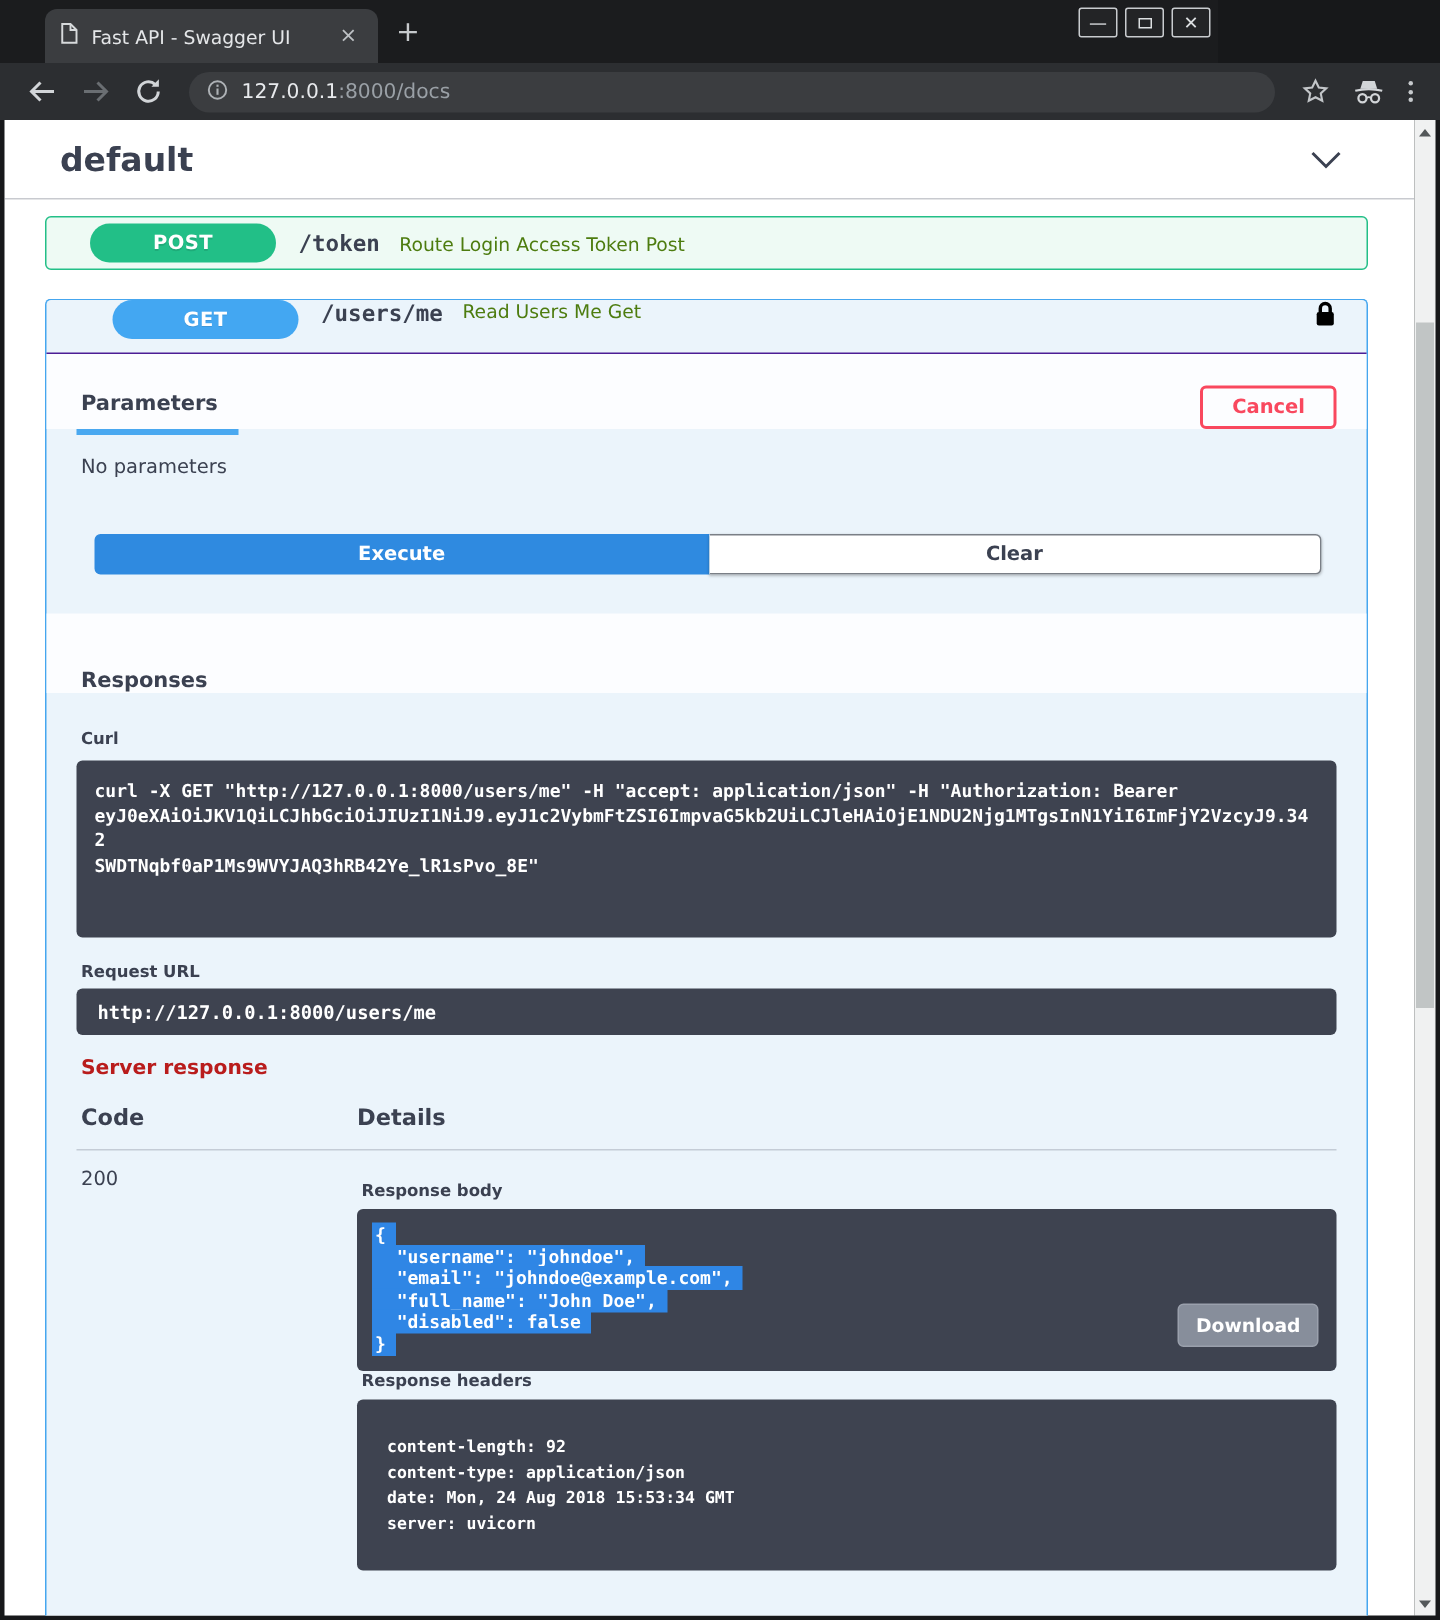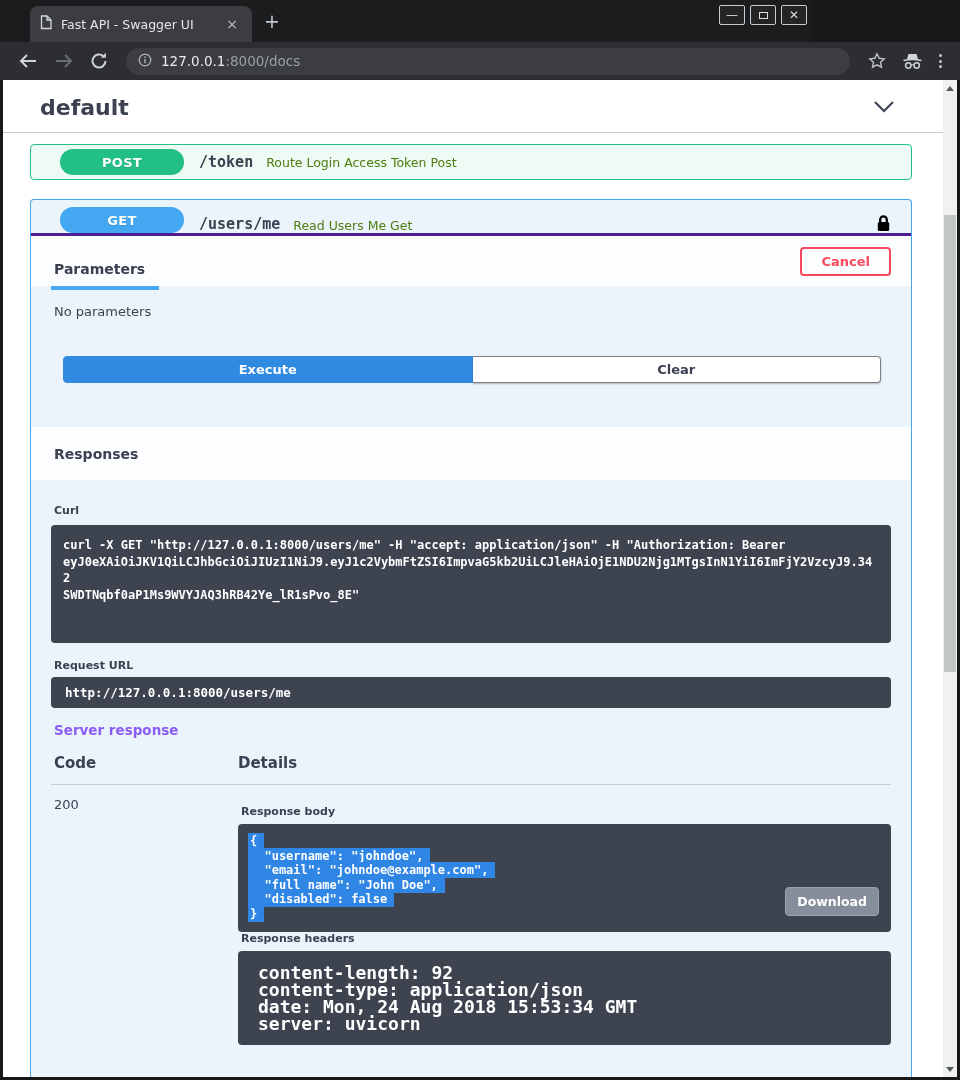--- a/index.html
+++ b/index.html
@@ -36,76 +36,76 @@
 
   .sec-head { display:flex; align-items:center; justify-content:space-between;
               padding:15px 48px 12px 37px; border-bottom:1px solid rgba(59,65,81,.28); }
   .sec-head h2 { font-size:22px; font-weight:bold; color:#3b4151; }
 
   .opblock { margin:0 31px 0 27px; border-radius:4px; }
   .opblock.post { margin-top:11px; height:36px; background:#eefaf4; border:1px solid #23bf87;
                   display:flex; align-items:center; padding:0 20px 0 29px; }
   .opblock.get { margin-top:19px; background:#ebf4fb; border:1px solid #45a6ef; border-bottom:none;
                  border-radius:4px 4px 0 0; min-height:900px; }
-  .op-summary { height:36px; display:flex; align-items:flex-end; padding:0 20px 0 29px;
-                border-bottom:3px solid #4c1d95; }
+  .op-summary { height:36px; display:flex; align-items:flex-start; padding:0 20px 0 44px;
+                border-bottom:1px solid #4c1d95; }
   .badge { width:124px; height:26px; border-radius:13px; color:#fff; font-size:13px; font-weight:bold;
            display:flex; align-items:center; justify-content:center; letter-spacing:.3px;
            text-shadow:0 1px 0 rgba(0,0,0,.1); flex:0 0 auto; }
   .badge.post { background:#22bf87; }
   .badge.get  { background:#43a7f2; }
   .path { font-family:"DejaVu Sans Mono","Liberation Mono",monospace; font-weight:bold;
           font-size:15px; color:#3b4151; margin-left:15px; }
   .op-desc { font-size:12.5px; color:#4d7c0f; margin-left:13px; flex:1; }
   .lock { margin-left:auto; display:flex; align-items:center; }
 
-  .band { background:rgba(255,255,255,.82); display:flex; align-items:center;
+  .band { background:rgba(255,255,255,.82); display:flex; align-items:flex-end;
           justify-content:space-between; padding:0 20px; }
   .band.tabhead { height:50px; }
   .ptab { font-size:14px; font-weight:bold; color:#3b4151; padding:0 14px 9px 3px;
           border-bottom:4px solid #49a8f0; margin-bottom:-4px; align-self:flex-end; margin-top:12px; }
   .cancel-btn { border:2px solid #f9485e; color:#f9485e; background:transparent; font-weight:bold;
                 font-size:13px; border-radius:4px; padding:5px 19px;
                 font-family:"DejaVu Sans","Liberation Sans",sans-serif; }
   .band.resphead { height:53px; }
   .band.resphead .bandtitle { font-size:14px; font-weight:bold; padding-left:3px; }
 
-  .params { padding:18px 20px 44px; }
+  .params { padding:18px 20px 26px; }
   .nopar { font-size:13px; color:#3b4151; padding-left:3px; }
   .execwrap { display:flex; margin:37px 10px 0 12px; }
   .btn-execute { flex:1; height:27px; background:#2f8ae0; color:#fff; border:1px solid #2f8ae0;
                  border-radius:4px 0 0 4px; font-size:13px; font-weight:bold;
                  font-family:"DejaVu Sans","Liberation Sans",sans-serif; }
   .btn-clear { flex:1; height:27px; background:#fff; color:#3b4151; border:1px solid #7a7f86;
                border-left:none; border-radius:0 4px 4px 0; font-size:13px; font-weight:bold;
                font-family:"DejaVu Sans","Liberation Sans",sans-serif; box-shadow:0 1px 2px rgba(0,0,0,.25); }
 
   .respbody { padding:0 20px 40px; }
   .lbl { font-size:11px; font-weight:bold; color:#3b4151; padding-left:3px; }
-  .lbl2 { font-size:13.5px; font-weight:bold; color:#8b5cf6; padding-left:3px; }
+  .lbl2 { font-size:13.5px; font-weight:bold; color:#b91c1c; padding-left:3px; }
   .darkblk { background:#3e4350; border-radius:4px; color:#fff;
              font-family:"DejaVu Sans Mono","Liberation Mono",monospace; font-weight:bold; }
   .curlblk { margin-top:8px; padding:12px 12px 40px; font-size:12px; line-height:16.5px;
              white-space:pre-wrap; word-break:break-all; overflow:hidden; }
   .requrlblk { margin-top:5px; padding:8px 14px; font-size:12.5px; height:31px; white-space:nowrap; overflow:hidden; }
 
   .thead { display:flex; margin-top:16px; border-bottom:1px solid rgba(59,65,81,.22); padding-bottom:12px; }
   .c-code { width:187px; font-size:15px; font-weight:bold; padding-left:3px; }
   .c-det  { flex:1; font-size:15px; font-weight:bold; }
   .t-row { display:flex; padding-top:12px; }
   .code200 { width:187px; font-size:13px; padding-left:3px; }
   .detailcol { flex:1; }
 
   .bodyblk { position:relative; margin-top:6px; padding:10px 12px; font-size:12px; line-height:14.6px; }
   .codeline { white-space:pre; }
   .sel { background:#2f86e5; padding:1px 7px 1px 2px; margin-left:-2px; }
   .dl-btn { position:absolute; right:12px; bottom:16px; background:#878e9b; color:#fff;
             border:1px solid #9aa0ac; border-radius:4px; font-size:12.5px; font-weight:bold;
             padding:6px 11px; font-family:"DejaVu Sans","Liberation Sans",sans-serif; }
-  .hdrblk { margin-top:6px; padding:13px 20px; font-size:18px; line-height:17px; }
+  .hdrblk { margin-top:6px; padding:23px 20px; font-size:11px; line-height:17px; }
   .hline { white-space:pre; }
   .mt16{margin-top:16px;} .mt14{margin-top:14px;} .mt12{} .mt8{margin-top:8px;}
   .mt24{margin-top:24px;}
 
   
   .scrollbar { position:absolute; top:80px; right:3px; width:14px; bottom:3px; background:#f0f1f1; }
   .sb-arrow { position:absolute; left:0; width:14px; height:12px; display:flex; align-items:center; justify-content:center; }
   .sb-up { top:2px; } .sb-down { bottom:2px; }
   .tri-up { width:0; height:0; border-left:4px solid transparent; border-right:4px solid transparent; border-bottom:5px solid #54585a; }
   .tri-down { width:0; height:0; border-left:4px solid transparent; border-right:4px solid transparent; border-top:5px solid #54585a; }

